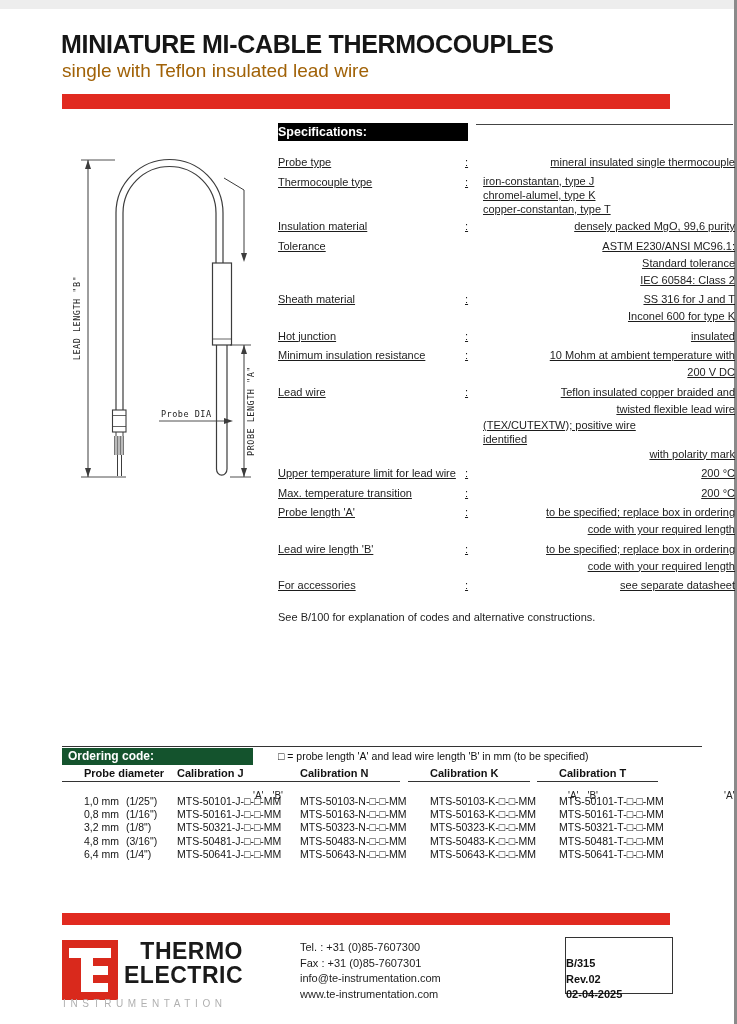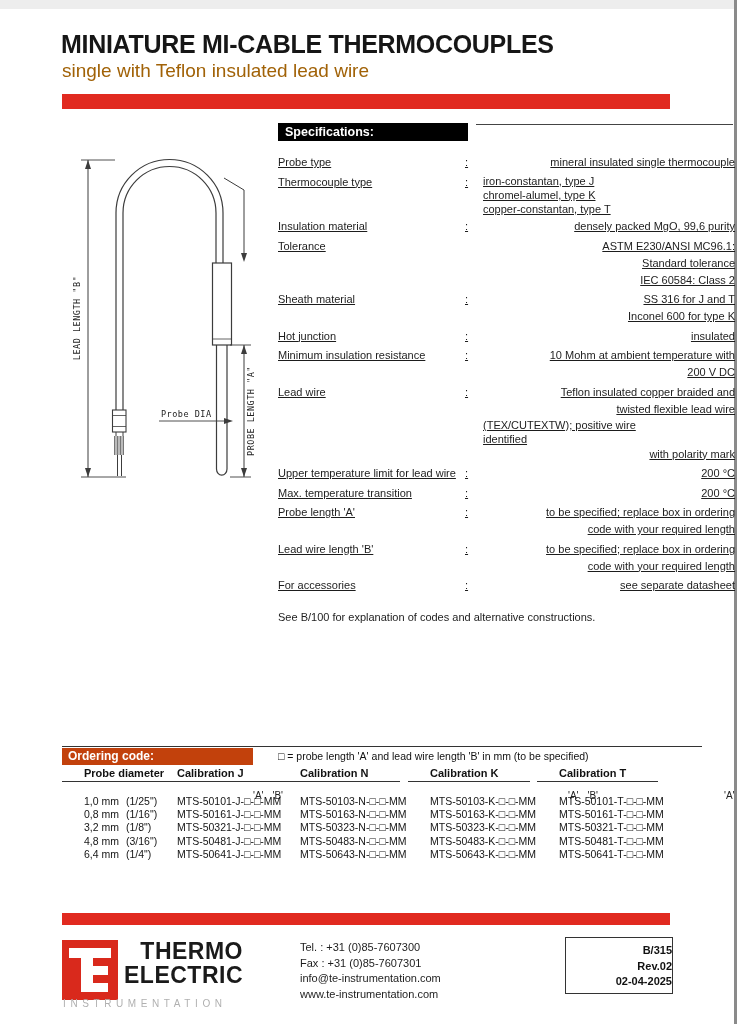--- a/index.html
+++ b/index.html
@@ -16,35 +16,35 @@
   .red-bar-top{position:absolute;left:62px;top:94px;width:608px;height:15px;}
   .red{background:#e12a20;}
 
   
   .diagram{position:absolute;left:56px;top:118px;}
   .diagram text{font-family:"DejaVu Sans Mono","Liberation Mono",monospace;font-size:8.5px;fill:#222;letter-spacing:0.5px;}
 
   
   .spec-section{position:absolute;left:278px;top:121px;width:458px;}
   .spec-head{position:absolute;left:0;top:2px;width:190px;height:18px;background:#000;color:#fff;
-    font-size:12.5px;font-weight:bold;line-height:18px;padding-left:7px;box-sizing:border-box;}
+    font-size:12.5px;font-weight:bold;line-height:18px;box-sizing:border-box;}
   .spec-topline{position:absolute;left:198px;top:3px;width:257px;height:0;border-top:1.3px solid #444;}
   .spec-rows{position:absolute;left:0;top:33px;width:458px;font-size:11px;}
   .spec-row{display:flex;margin-bottom:2.5px;text-decoration:underline;}
   .spec-label{width:187px;flex:none;line-height:17px;}
   .spec-colon{width:18px;flex:none;line-height:17px;}
   .spec-values{width:252px;flex:none;}
   .ln-loose{line-height:17px;text-align:right;}
   .ln-tight{line-height:14px;}
   .spec-note{margin-top:16px;font-size:11px;line-height:15px;}
 
   
   .order-section{position:absolute;left:62px;top:742px;width:648px;font-size:10.5px;}
   .order-topline{position:absolute;left:0;top:4px;width:640px;border-top:1.3px solid #333;}
-  .order-head{position:absolute;left:0;top:6px;width:191px;height:17px;background:#c2410c;color:#fff;
+  .order-head{position:absolute;left:0;top:6px;width:191px;height:17px;background:#14532d;color:#fff;
     font-size:12px;font-weight:bold;line-height:17px;padding-left:6px;box-sizing:border-box;}
   .order-legend{position:absolute;left:216px;top:8px;font-size:10.5px;color:#111;}
   .col-row{position:absolute;left:0;top:25px;display:flex;font-weight:bold;font-size:11px;color:#111;}
   .c1{width:93px;flex:none;margin-left:22px;}  .c2{width:123px;flex:none;}
   .c3{width:130px;flex:none;} .c4{width:129px;flex:none;} .c5{width:135px;flex:none;}
   .uline{position:absolute;top:39px;height:0;border-top:1.4px solid #333;}
   .ul-a{left:0;width:338px;} .ul-b{left:346px;width:122px;} .ul-c{left:475px;width:121px;}
   .ab-row{position:absolute;left:0;top:48px;display:flex;font-size:10px;color:#222;gap:26px;}
   .ab-pair span{display:inline-block;}
   .rows-wrap{position:absolute;left:0;top:53px;}
@@ -52,21 +52,21 @@
   .dia-mm{display:inline-block;width:42px;}
   .code{letter-spacing:0px;}
 
   
   .red-bar-bottom{position:absolute;left:62px;top:913px;width:608px;height:12px;}
   .logo-box{position:absolute;left:62px;top:940px;}
   .brand{position:absolute;left:124px;top:939px;font-size:23px;font-weight:bold;color:#1a1a1a;line-height:24px;letter-spacing:0.5px;text-align:right;}
   .brand-sub{position:absolute;left:63px;top:998px;font-size:10px;color:#b0b0b0;letter-spacing:4.6px;}
   .contact{position:absolute;left:300px;top:940px;font-size:11px;line-height:15.5px;color:#1d1d1d;}
   .rev-box{position:absolute;left:565px;top:937px;width:108px;height:57px;border:1.6px solid #333;
-    box-sizing:border-box;text-align:right;font-size:11px;font-weight:bold;color:#111;padding-top:5px;line-height:15.5px;}
+    box-sizing:border-box;text-align:left;font-size:11px;font-weight:bold;color:#111;padding-top:18px;line-height:15.5px;}
 </style>
 </head>
 <body>
 
 <div class="page">
   <div class="top-strip"></div>
   <div class="right-edge"></div>
 
   <div class="doc-title">MINIATURE MI-CABLE THERMOCOUPLES</div>
   <div class="doc-subtitle">single with Teflon insulated lead wire</div>

